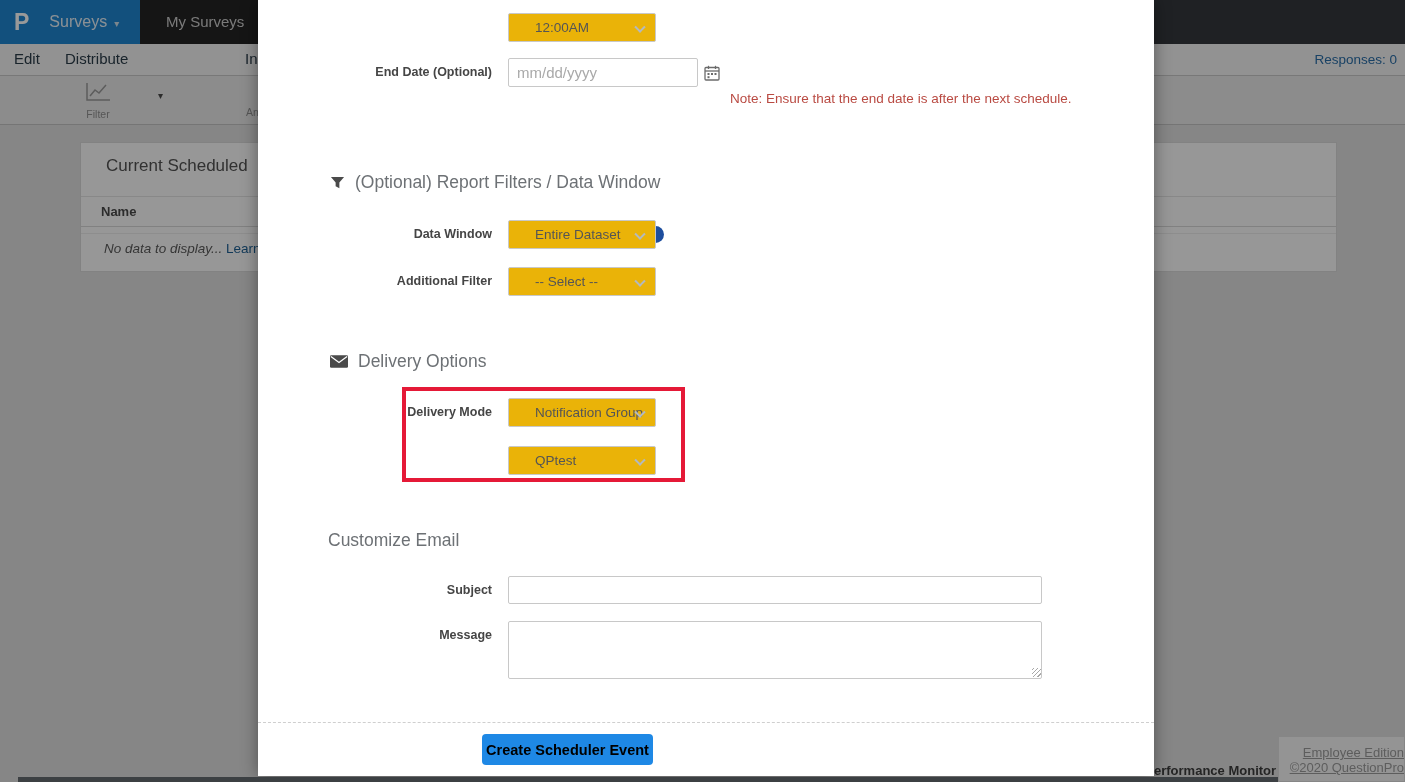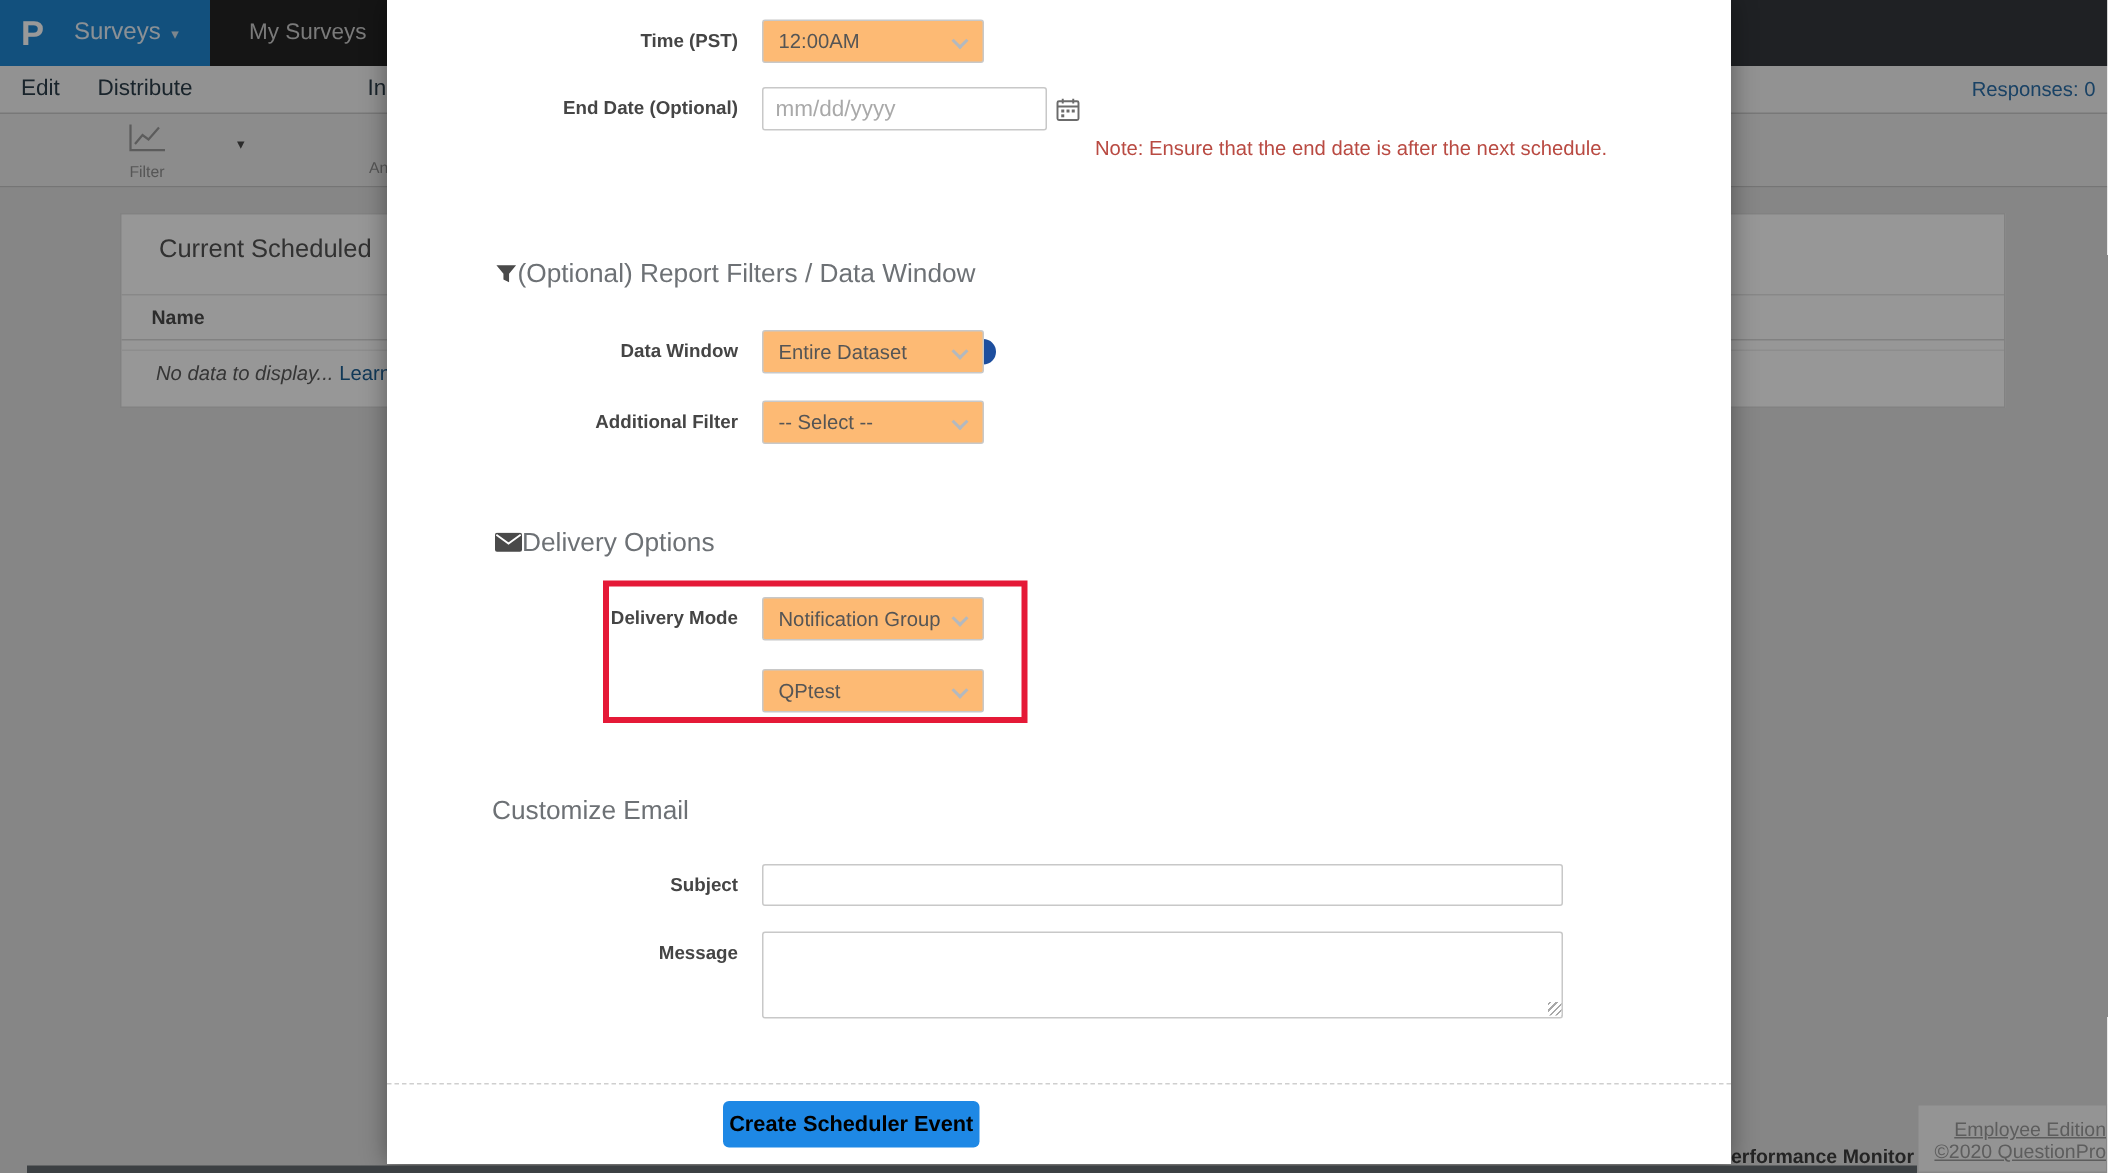--- a/index.html
+++ b/index.html
@@ -44,31 +44,31 @@
   .edition-box { position:absolute; left:1278px; top:611px; width:127px; height:46px; background:#f7f7f7; border:1px solid #e0e0e0;
                  text-align:right; color:#9b9b9b; font-size:13px; padding-top:8px; line-height:15px;text-decoration:underline; }
 
   
   .overlay { position:absolute; left:0; top:0; width:1405px; height:782px; background:rgba(0,0,0,0.40); z-index:5; }
 
   
   .modal { position:absolute; left:258px; top:0; width:896px; height:776px; background:#ffffff; z-index:10;
            box-shadow:0 0 16px rgba(0,0,0,0.4); overflow:hidden; }
   .fl { position:absolute; width:234px; text-align:right; font-size:12.5px; font-weight:bold; color:#454545; line-height:29px; }
-  .fbox { position:absolute; left:250px; height:29px; background:#fdba74; border:1px solid #c8c8c8; border-radius:2px;
-          font-size:13.5px; color:#555; line-height:27px; padding-left:10px; }
+  .fbox { position:absolute; left:250px; height:29px; background:#eab308; border:1px solid #c8c8c8; border-radius:2px;
+          font-size:13.5px; color:#555; line-height:27px; padding-left:26px; }
   .selbox { width:148px; cursor:pointer; }
   .chev { position:absolute; right:11px; top:12px; width:8px; height:8px; border-right:2px solid #b3b9bf; border-bottom:2px solid #b3b9bf;
           transform:rotate(45deg) translate(-2px,-2px); }
   .txtinput { border:1px solid #c8c8c8; border-radius:2px; font-family:inherit; font-size:15px; color:#555; padding:0 8px; }
   .txtinput::placeholder { color:#a9a9a9; }
   .date-input { position:absolute; left:250px; top:58px; width:190px; height:29px; padding-right:28px; }
   .cal-icon { position:absolute; left:446px; top:65px; }
   .note { position:absolute; left:472px; top:91px; font-size:13.5px; color:#b94a42; }
-  .sec-head { position:absolute; font-size:17.5px; color:#6d7175; display:flex; align-items:center; }
+  .sec-head { position:absolute; font-size:17.5px; color:#6d7175; display:flex; align-items:center; gap:10px; }
   .half-disc { position:absolute; left:397px; top:226px; width:9px; height:17px; background:#1d4e9e; border-radius:0 9px 9px 0; }
   .redbox { position:absolute; left:144px; top:387px; width:283px; height:95px; border:4px solid #e51937; }
   .subj-input { position:absolute; left:250px; top:576px; width:534px; height:28px; }
   .msg-area { position:absolute; left:250px; top:621px; width:534px; height:58px; resize:none; }
   .resize-grip { position:absolute; left:774px; top:668px; width:9px; height:9px;
                  background:repeating-linear-gradient(-45deg, transparent, transparent 2px, #a8a8a8 2px, #a8a8a8 3px); }
   .dashed-div { position:absolute; left:0; right:0; top:722px; border-top:1px dashed #cfcfcf; }
   .create-btn { position:absolute; left:224px; top:734px; width:171px; height:31px; background:#1e88e5; border:none; border-radius:4px;
                 color:#000000; font-size:14.5px; font-weight:bold; font-family:inherit; }
 
@@ -132,21 +132,20 @@
     <div class="edition-box">
       <div>Employee Edition</div>
       <div>©2020 QuestionPro</div>
     </div>
   </div>
 
   <div class="overlay"></div>
 
   <div class="modal">
 
-    <div class="fl" style="left:0;top:13px">Time (PST)</div>
     <div class="fbox selbox" style="top:13px">
       <span>12:00AM</span>
       <span class="chev"></span>
     </div>
 
     <div class="fl" style="left:0;top:58px">End Date (Optional)</div>
     <input class="txtinput date-input" placeholder="mm/dd/yyyy" style="">
     <svg class="cal-icon" width="16" height="16" viewBox="0 0 16 16">
       <rect x="1" y="2.5" width="14" height="12.5" rx="1" fill="none" stroke="#6b6b6b" stroke-width="1.3"></rect>
       <line x1="1" y1="6" x2="15" y2="6" stroke="#6b6b6b" stroke-width="1.3"></line>

